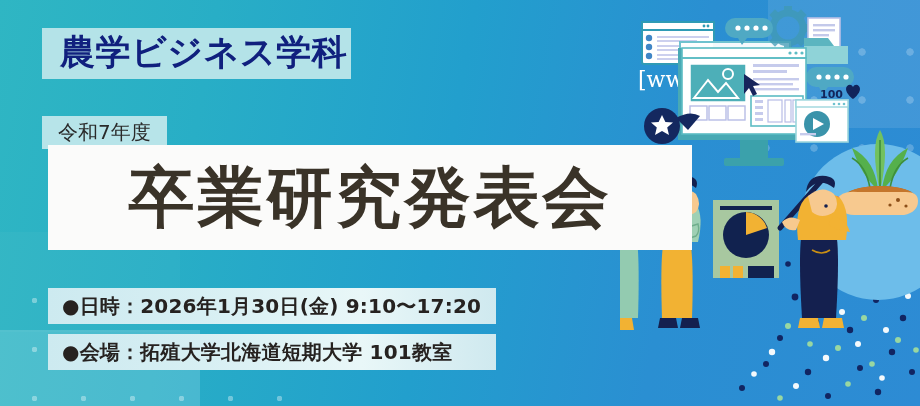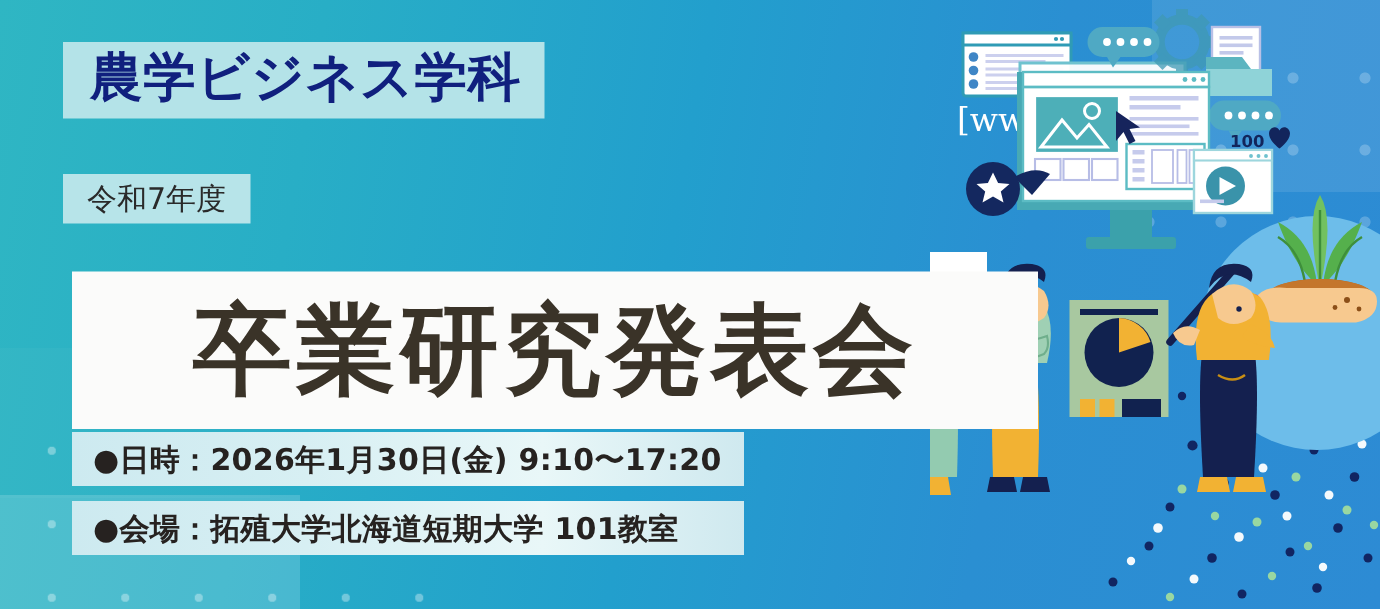--- a/index.html
+++ b/index.html
@@ -37,21 +37,21 @@
   }
   #panel-right-top{
     right:0;top:0;width:152px;height:128px;
     background:rgba(255,255,255,.10);
   }
 
   
   #dept-chip{
     position:absolute;left:42px;top:28px;
     background:#b4e3e8;
-    padding:5px 16px 7px 18px;
+    padding:5px 4px 7px 18px;
     color:#10207e;
     font-weight:bold;
     font-size:35px;
     line-height:1.12;
     letter-spacing:.5px;
     white-space:nowrap;
   }
   #year-chip{
     position:absolute;left:42px;top:100px;
     background:#b7e4e9;
@@ -59,21 +59,21 @@
     color:#2a2a2a;
     font-size:20px;
     line-height:1.2;
     white-space:nowrap;
     margin-top:16px;
   }
   #title-box{
     position:absolute;left:48px;top:145px;
     width:644px;height:105px;
     background:#fbfbfa;
-    display:flex;align-items:center;justify-content:center;margin-top:36px;
+    display:flex;align-items:center;justify-content:center;
   }
   #title-text{
     color:#3a3328;
     font-weight:bold;
     font-size:66px;
     line-height:1;
     letter-spacing:3px;
     white-space:nowrap;
   }
 

